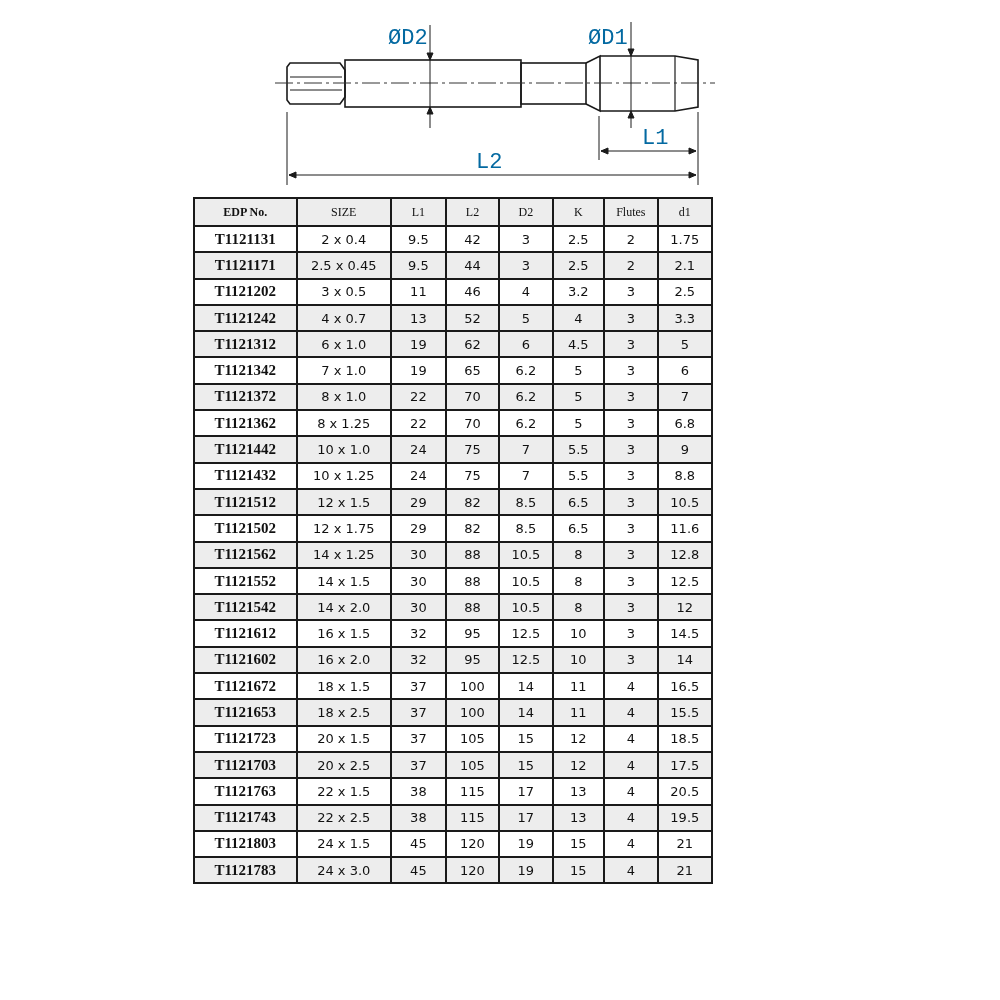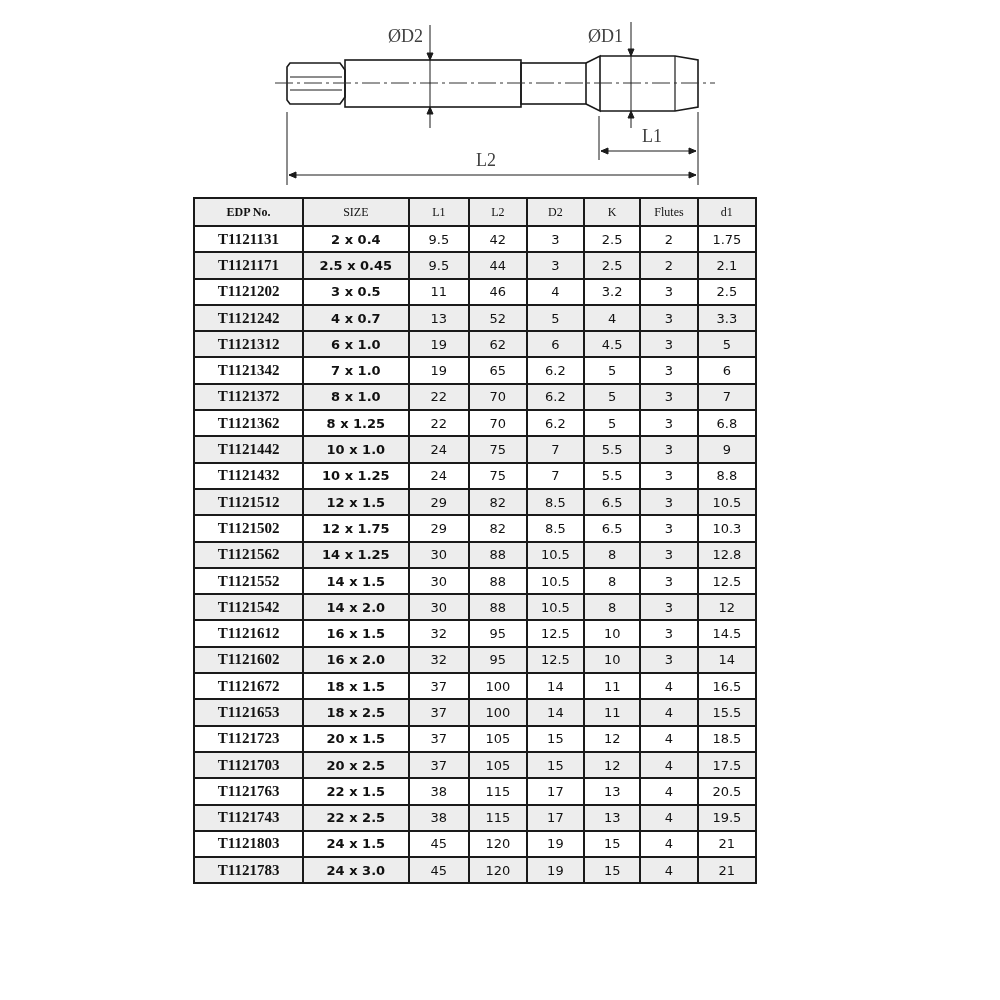--- a/index.html
+++ b/index.html
@@ -1,34 +1,34 @@
 <!DOCTYPE html>
 <html><head>
 <meta charset="utf-8">
 <style>
   html, body { margin: 0; padding: 0; background: #ffffff; }
   body { width: 1000px; height: 1000px; position: relative; overflow: hidden; }
   .drawing { position: absolute; left: 270px; top: 20px; width: 450px; height: 170px; }
   .drawing svg { width: 450px; height: 170px; display: block; }
-  .dim-label { position: absolute; font-family: Liberation Serif, serif; font-size: 18px; color: #404040; }
+  .dim-label { position: absolute; font-family: Liberation Mono, monospace; font-size: 22px; color: #0369a1; }
   table.spec {
     position: absolute; left: 193px; top: 197px;
-    border-collapse: collapse; width: 564px; border-radius: 12px;
+    border-collapse: collapse; width: 520px; border-radius: 12px;
   }
   table.spec th, table.spec td {
     border: 2px solid #1a1a1a; text-align: center; padding: 0; height: 24.3px;
   }
   table.spec th {
     font-family: "Liberation Serif", serif; font-weight: normal; font-size: 12px; color: #111;
     background: #ededed; height: 26px;
   }
   table.spec th.edp { font-weight: bold; }
   table.spec td { font-family: "DejaVu Sans", sans-serif; font-size: 13px; color: #111; }
   table.spec td.edp { font-family: "Liberation Serif", serif; font-weight: bold; font-size: 15px; }
-  table.spec td.size { font-weight: bold; }
+  table.spec td.size { font-weight: normal; }
   table.spec tr.alt td { background: #ededed; }
   col.c0 { width: 117px; } col.c1 { width: 118px; } col.c2 { width: 67px; } col.c3 { width: 63px; }
   col.c4 { width: 62px; } col.c5 { width: 62px; } col.c6 { width: 62px; } col.c7 { width: 63px; }
 </style>
 </head>
 <body>
 
 <div class="drawing">
   <svg viewBox="0 0 450 170">
     <g stroke="#1a1a1a" fill="none" stroke-width="1.6">
@@ -211,21 +211,21 @@
         <td>10.5</td>
       </tr>
       <tr>
         <td class="edp">T1121502</td>
         <td class="size">12 x 1.75</td>
         <td>29</td>
         <td>82</td>
         <td>8.5</td>
         <td>6.5</td>
         <td>3</td>
-        <td>10.3</td>
+        <td>11.6</td>
       </tr>
       <tr class="alt">
         <td class="edp">T1121562</td>
         <td class="size">14 x 1.25</td>
         <td>30</td>
         <td>88</td>
         <td>10.5</td>
         <td>8</td>
         <td>3</td>
         <td>12.8</td>

